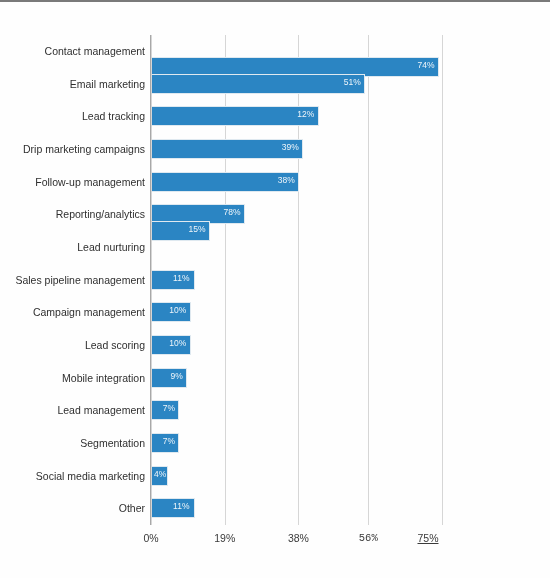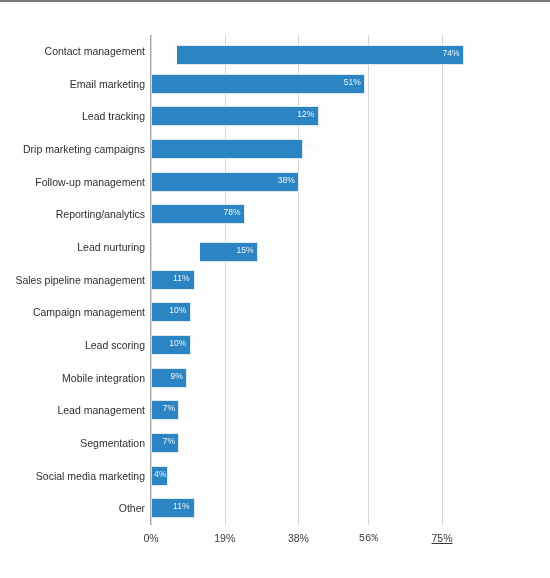--- a/index.html
+++ b/index.html
@@ -118,45 +118,45 @@
 
   <div id="plot">
     <div id="gridlines">
         <div class="gridline" style="left: 0px;"></div>
         <div class="gridline" style="left: 73.72px;"></div>
         <div class="gridline" style="left: 147.44px;"></div>
         <div class="gridline" style="left: 217.28px;"></div>
         <div class="gridline" style="left: 291px;"></div>
       </div>
     <div id="rows">
-        <div class="row" style="top: 4px; margin-left: 25px;">
+        <div class="row" style="top: 16px;">
           <div class="bar" style="width: 287.12px; background: rgb(43, 133, 195);"></div>
           <div class="bar-value" style="color: rgb(238, 245, 250); left: 266.52px;">74%</div>
         </div>
         <div class="row" style="top: 32.6667px;">
           <div class="bar" style="width: 213.4px; background: rgb(43, 133, 195);"></div>
           <div class="bar-value" style="color: rgb(238, 245, 250); left: 192.8px;">51%</div>
         </div>
         <div class="row" style="top: 65.3333px;">
           <div class="bar" style="width: 166.84px; background: rgb(43, 133, 195);"></div>
           <div class="bar-value" style="color: rgb(238, 245, 250); left: 146.24px;">12%</div>
         </div>
         <div class="row" style="top: 98px;">
           <div class="bar" style="width: 151.32px; background: rgb(43, 133, 195);"></div>
-          <div class="bar-value" style="color: rgb(238, 245, 250); left: 130.72px; margin-left: 20px;">39%</div>
+          <div class="bar-value" style="color: rgb(238, 245, 250); left: 130.72px;">39%</div>
         </div>
         <div class="row" style="top: 130.667px;">
           <div class="bar" style="width: 147.44px; background: rgb(43, 133, 195);"></div>
           <div class="bar-value" style="color: rgb(238, 245, 250); left: 126.84px;">38%</div>
         </div>
         <div class="row" style="top: 163.333px;">
           <div class="bar" style="width: 93.12px; background: rgb(43, 133, 195);"></div>
           <div class="bar-value" style="color: rgb(238, 245, 250); left: 72.52px;">78%</div>
         </div>
-        <div class="row" style="top: 201px; margin-left: 48px;">
+        <div class="row" style="top: 180px;">
           <div class="bar" style="width: 58.2px; background: rgb(43, 133, 195);"></div>
           <div class="bar-value" style="color: rgb(238, 245, 250); left: 37.6px;">15%</div>
         </div>
         <div class="row" style="top: 228.667px;">
           <div class="bar" style="width: 42.68px; background: rgb(43, 133, 195);"></div>
           <div class="bar-value" style="color: rgb(238, 245, 250); left: 22.08px;">11%</div>
         </div>
         <div class="row" style="top: 261.333px;">
           <div class="bar" style="width: 38.8px; background: rgb(43, 133, 195);"></div>
           <div class="bar-value" style="color: rgb(238, 245, 250); left: 18.2px;">10%</div>
@@ -203,17 +203,17 @@
       <div class="cat-label" style="top: 402.333px;">Lead management</div>
       <div class="cat-label" style="top: 435px;">Segmentation</div>
       <div class="cat-label" style="top: 467.667px;">Social media marketing</div>
       <div class="cat-label" style="top: 500.333px;">Other</div>
     </div>
   <div id="ticks-layer">
       <div class="tick-label" style="left: 151px;">0%</div>
       <div class="tick-label" style="left: 224.72px;">19%</div>
       <div class="tick-label" style="left: 298.44px;">38%</div>
       <div class="tick-label" style="left: 368.28px; font-family: Liberation Mono, monospace;">56%</div>
-      <div class="tick-label" style="left: 442px; text-decoration: underline;">75%</div>
+      <div class="tick-label" style="left: 428px; text-decoration: underline;">75%</div>
     </div>
 
 
 </div>
 
 </body></html>

